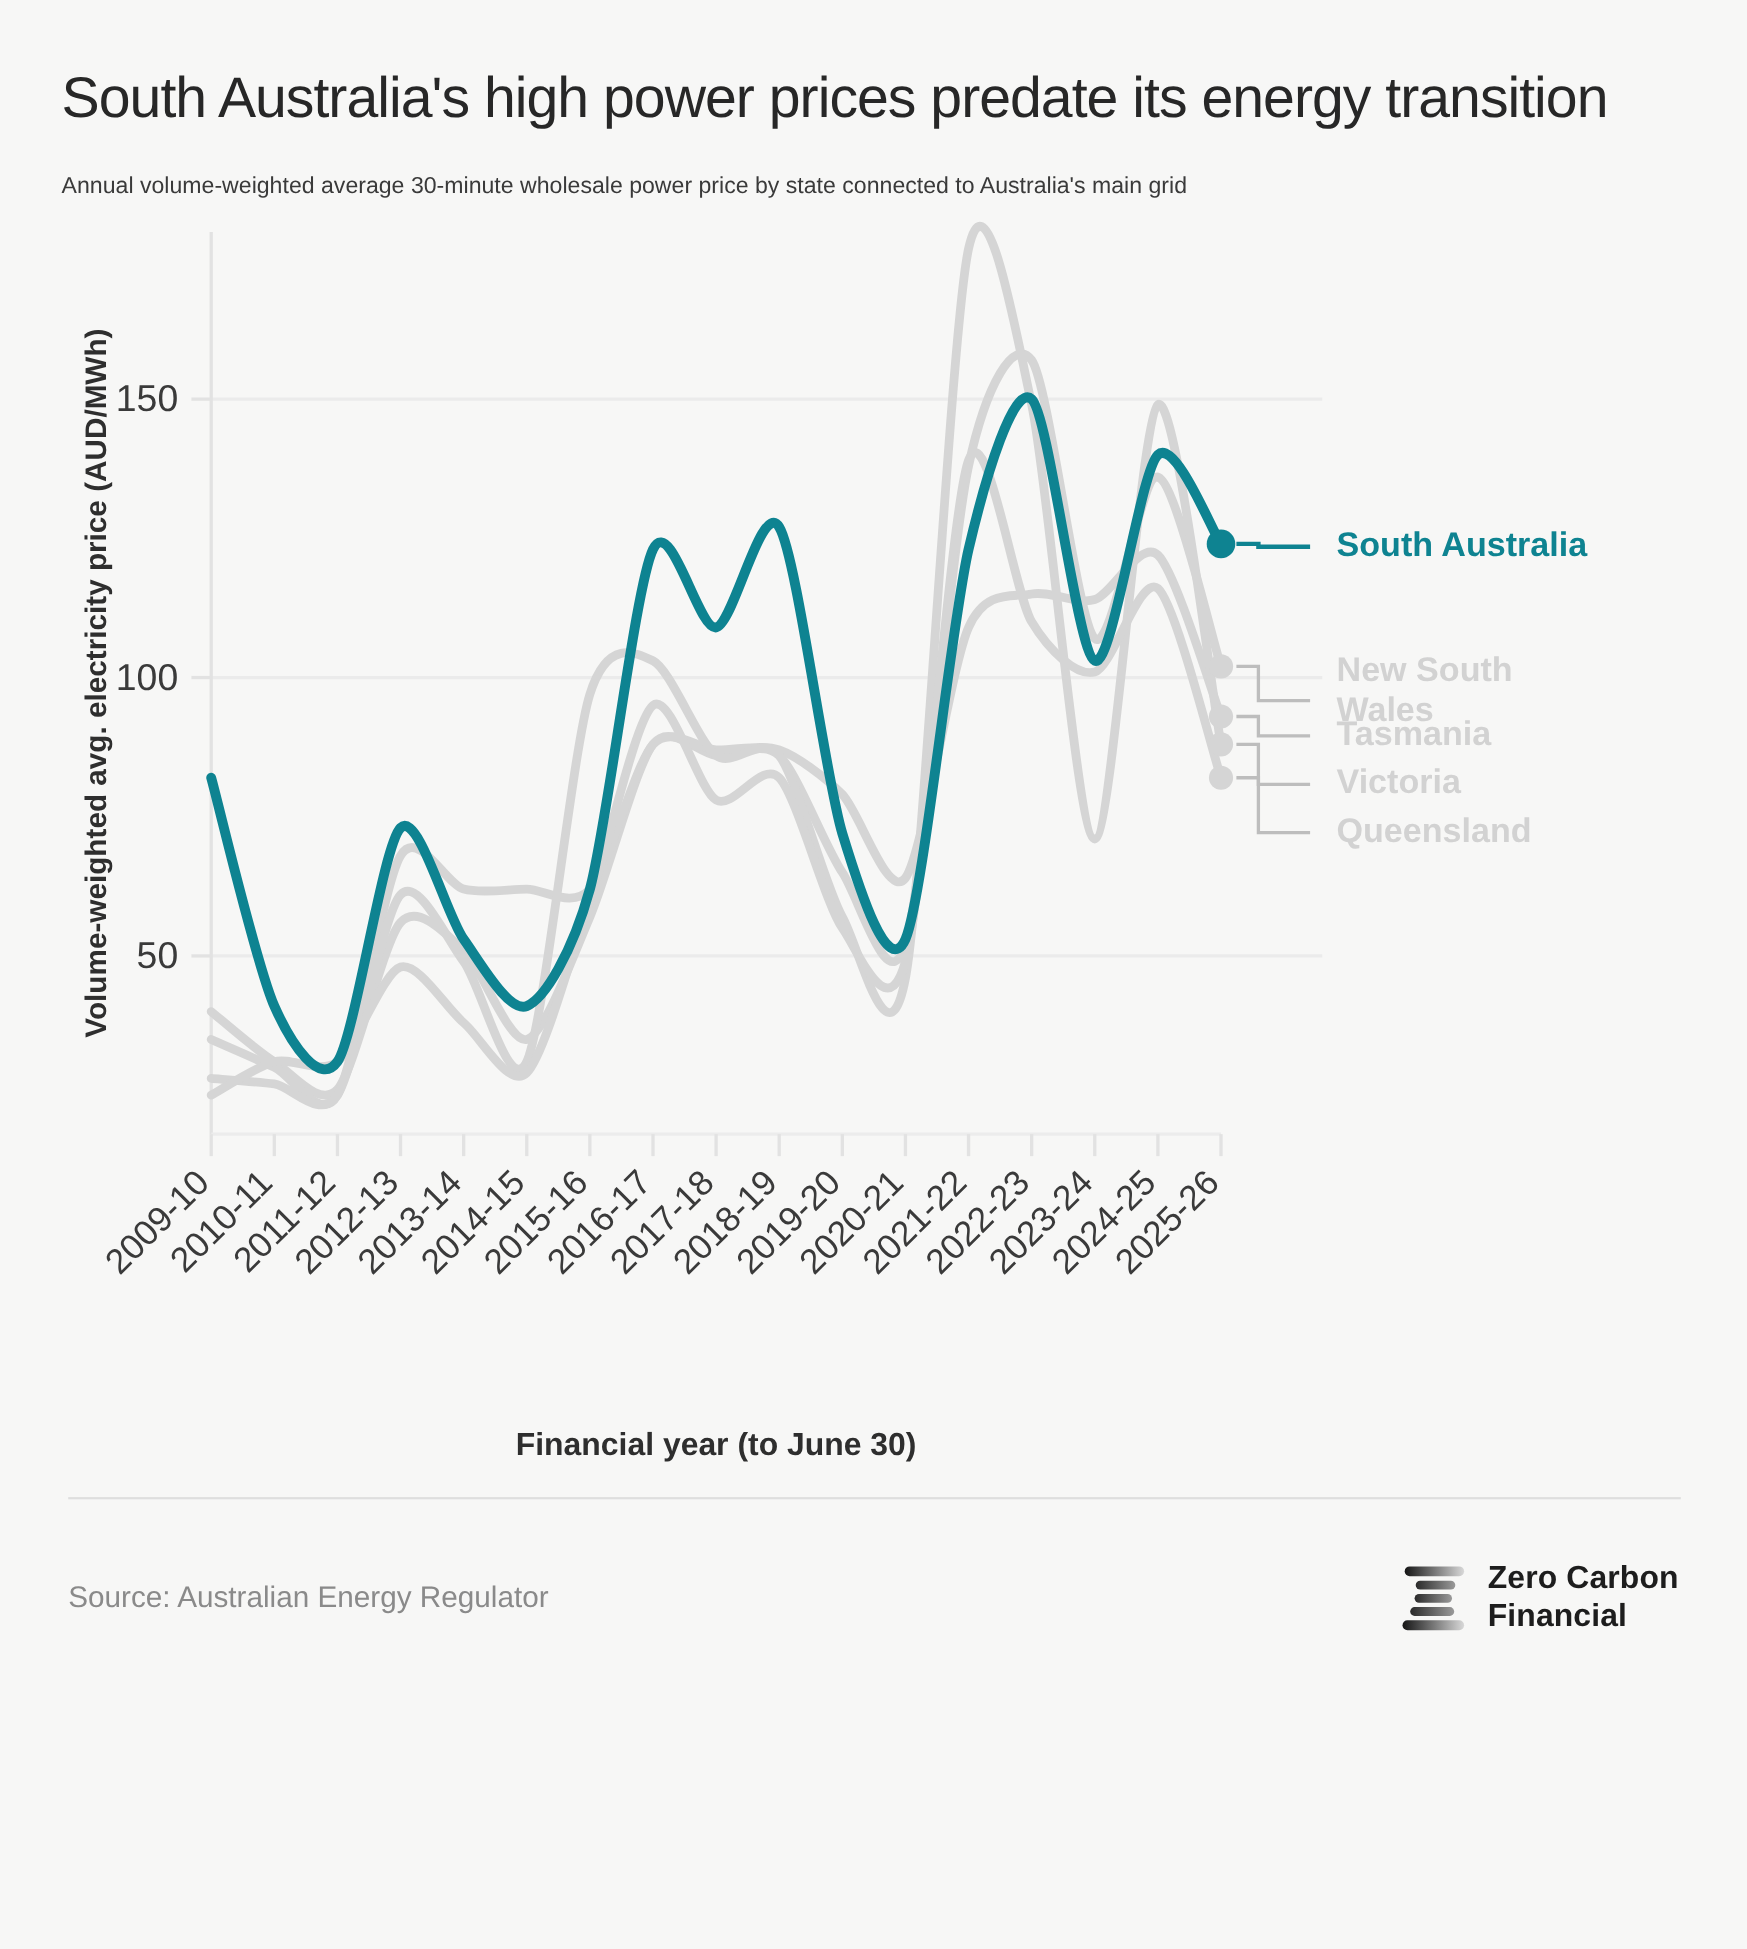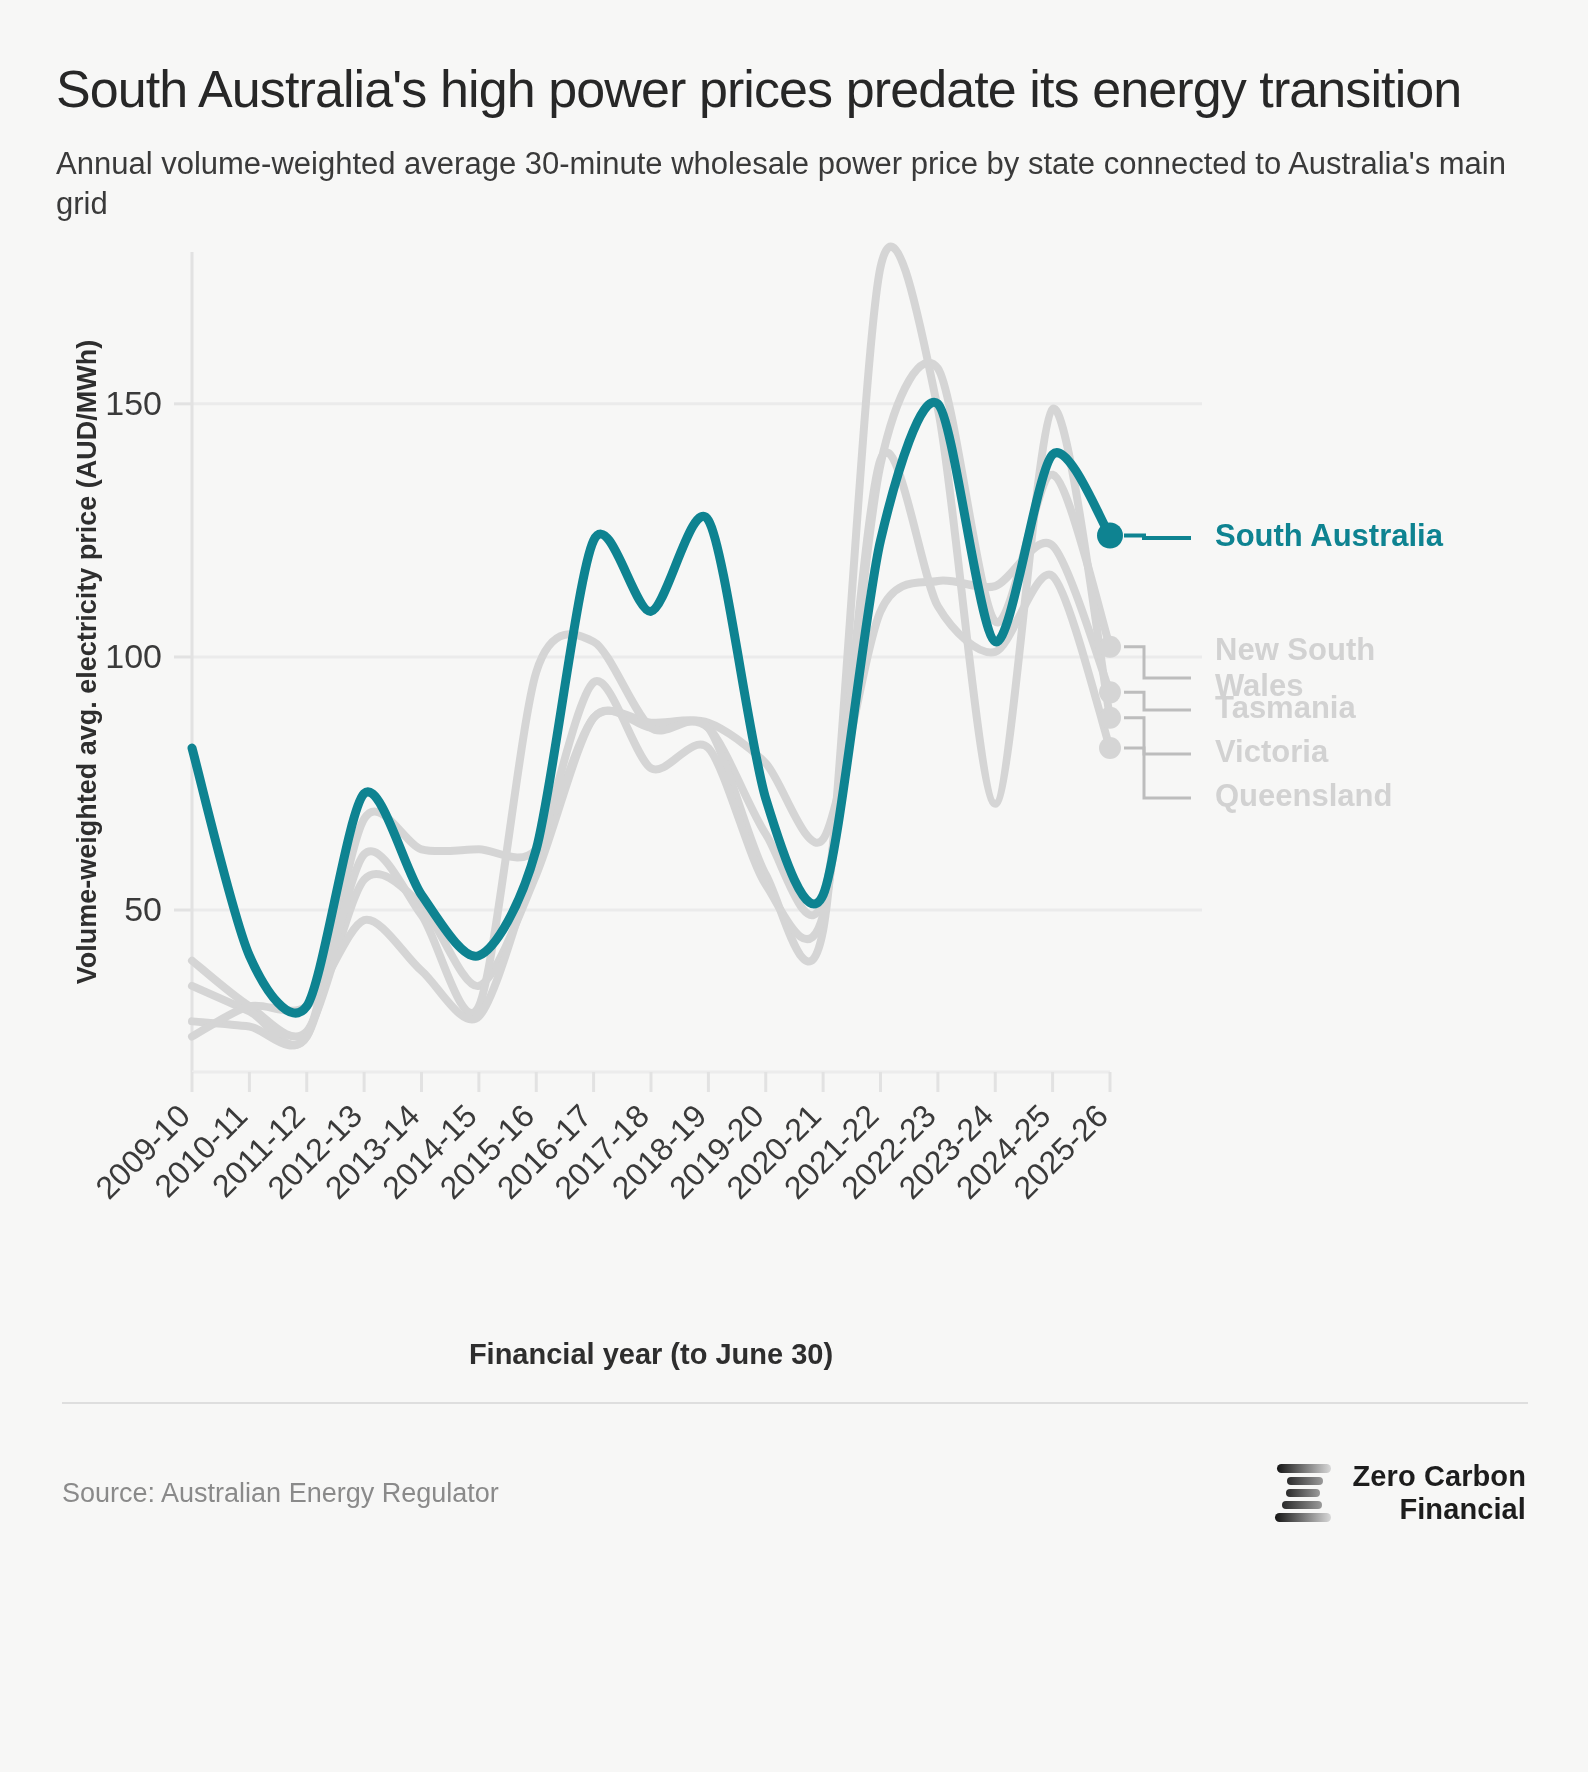--- a/index.html
+++ b/index.html
@@ -26,25 +26,25 @@
   .title {
     font-size: 52px;
     line-height: 1.12;
     font-weight: 400;
     letter-spacing: -0.9px;
     color: #272727;
     margin: 0 0 26px 0;
     max-width: 1440px;
   }
   .subtitle {
-    font-size: 31px;
+    font-size: 21px;
     line-height: 1.28;
     font-weight: 400;
     color: #3a3a3a;
-    margin: 0 0 18px 0;
+    margin: 12px 0 18px 0;
     max-width: 1450px;
   }
   .chart-wrap {
     position: relative;
     flex: 0 0 auto;
     width: 1476px;
     height: 1160px;
     margin-left: -6px;
   }
   .chart-svg {
@@ -54,21 +54,20 @@
     border: 0;
     border-top: 2px solid #dedede;
     margin: 0 0 0 6px;
     width: 1466px;
   }
   .footer {
     display: flex;
     align-items: center;
     justify-content: space-between;
     padding: 56px 6px 0 6px;
-    text-align: right;
   }
   .source {
     font-size: 27px;
     color: #8a8a8a;
     font-weight: 400;
   }
   .brand {
     display: flex;
     align-items: center;
     gap: 18px;

